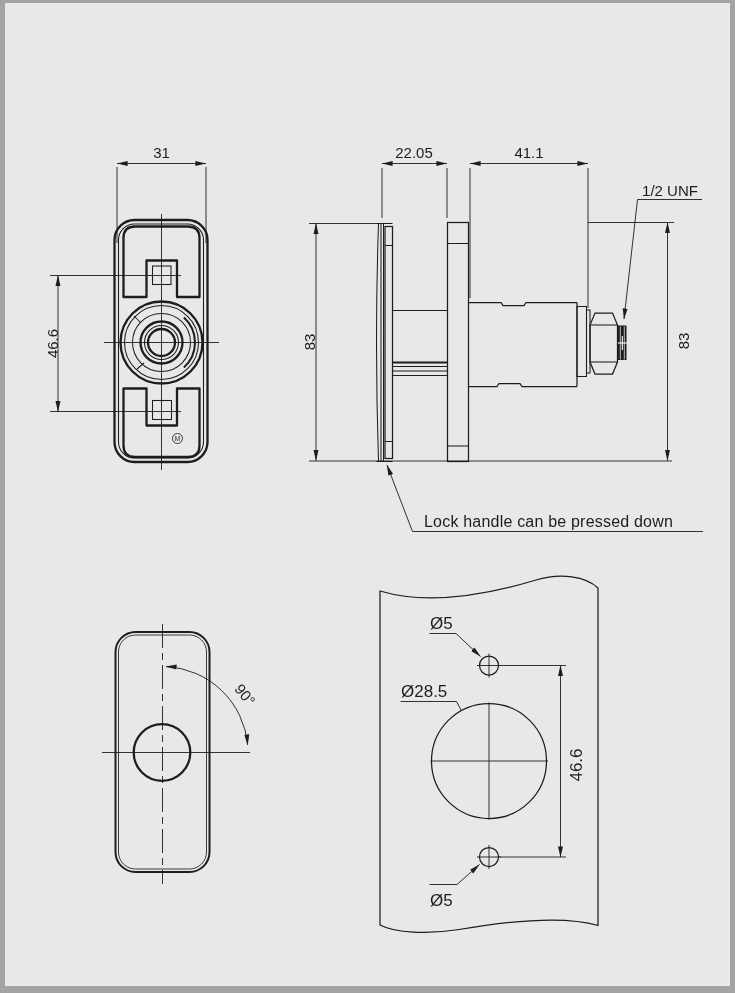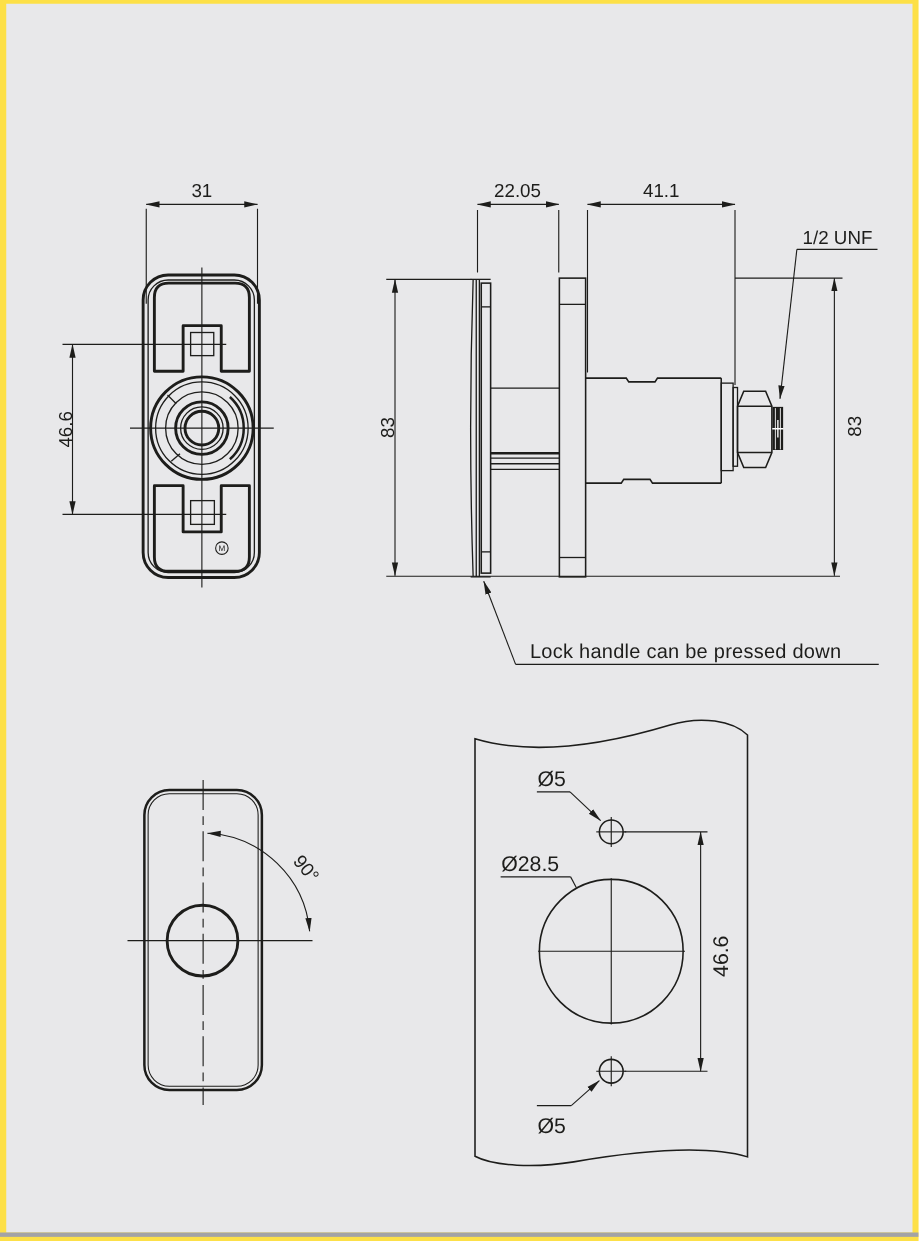--- a/index.html
+++ b/index.html
@@ -1,16 +1,16 @@
 <!DOCTYPE html>
 <html><head>
 <meta charset="utf-8">
 <style>
   html,body{margin:0;padding:0;background:#ffffff;}
-  .stage{position:relative;width:735px;height:993px;background:#fde047;overflow:hidden;
+  .stage{position:relative;width:735px;height:993px;background:#a3a3a3;overflow:hidden;
          font-family:"Liberation Sans",sans-serif;}
   svg{display:block;}
   svg text{fill:#1d1d1b;font-family:"Liberation Sans",sans-serif;}
   .ln{stroke:#1d1d1b;fill:none;stroke-linecap:butt;}
   .w08{stroke-width:0.85;}
   .w1{stroke-width:1.05;}
   .w12{stroke-width:1.25;}
   .w2{stroke-width:2;}
   .w23{stroke-width:2.3;stroke-linejoin:round;}
   .dim{stroke:#1d1d1b;stroke-width:0.9;fill:none;}

